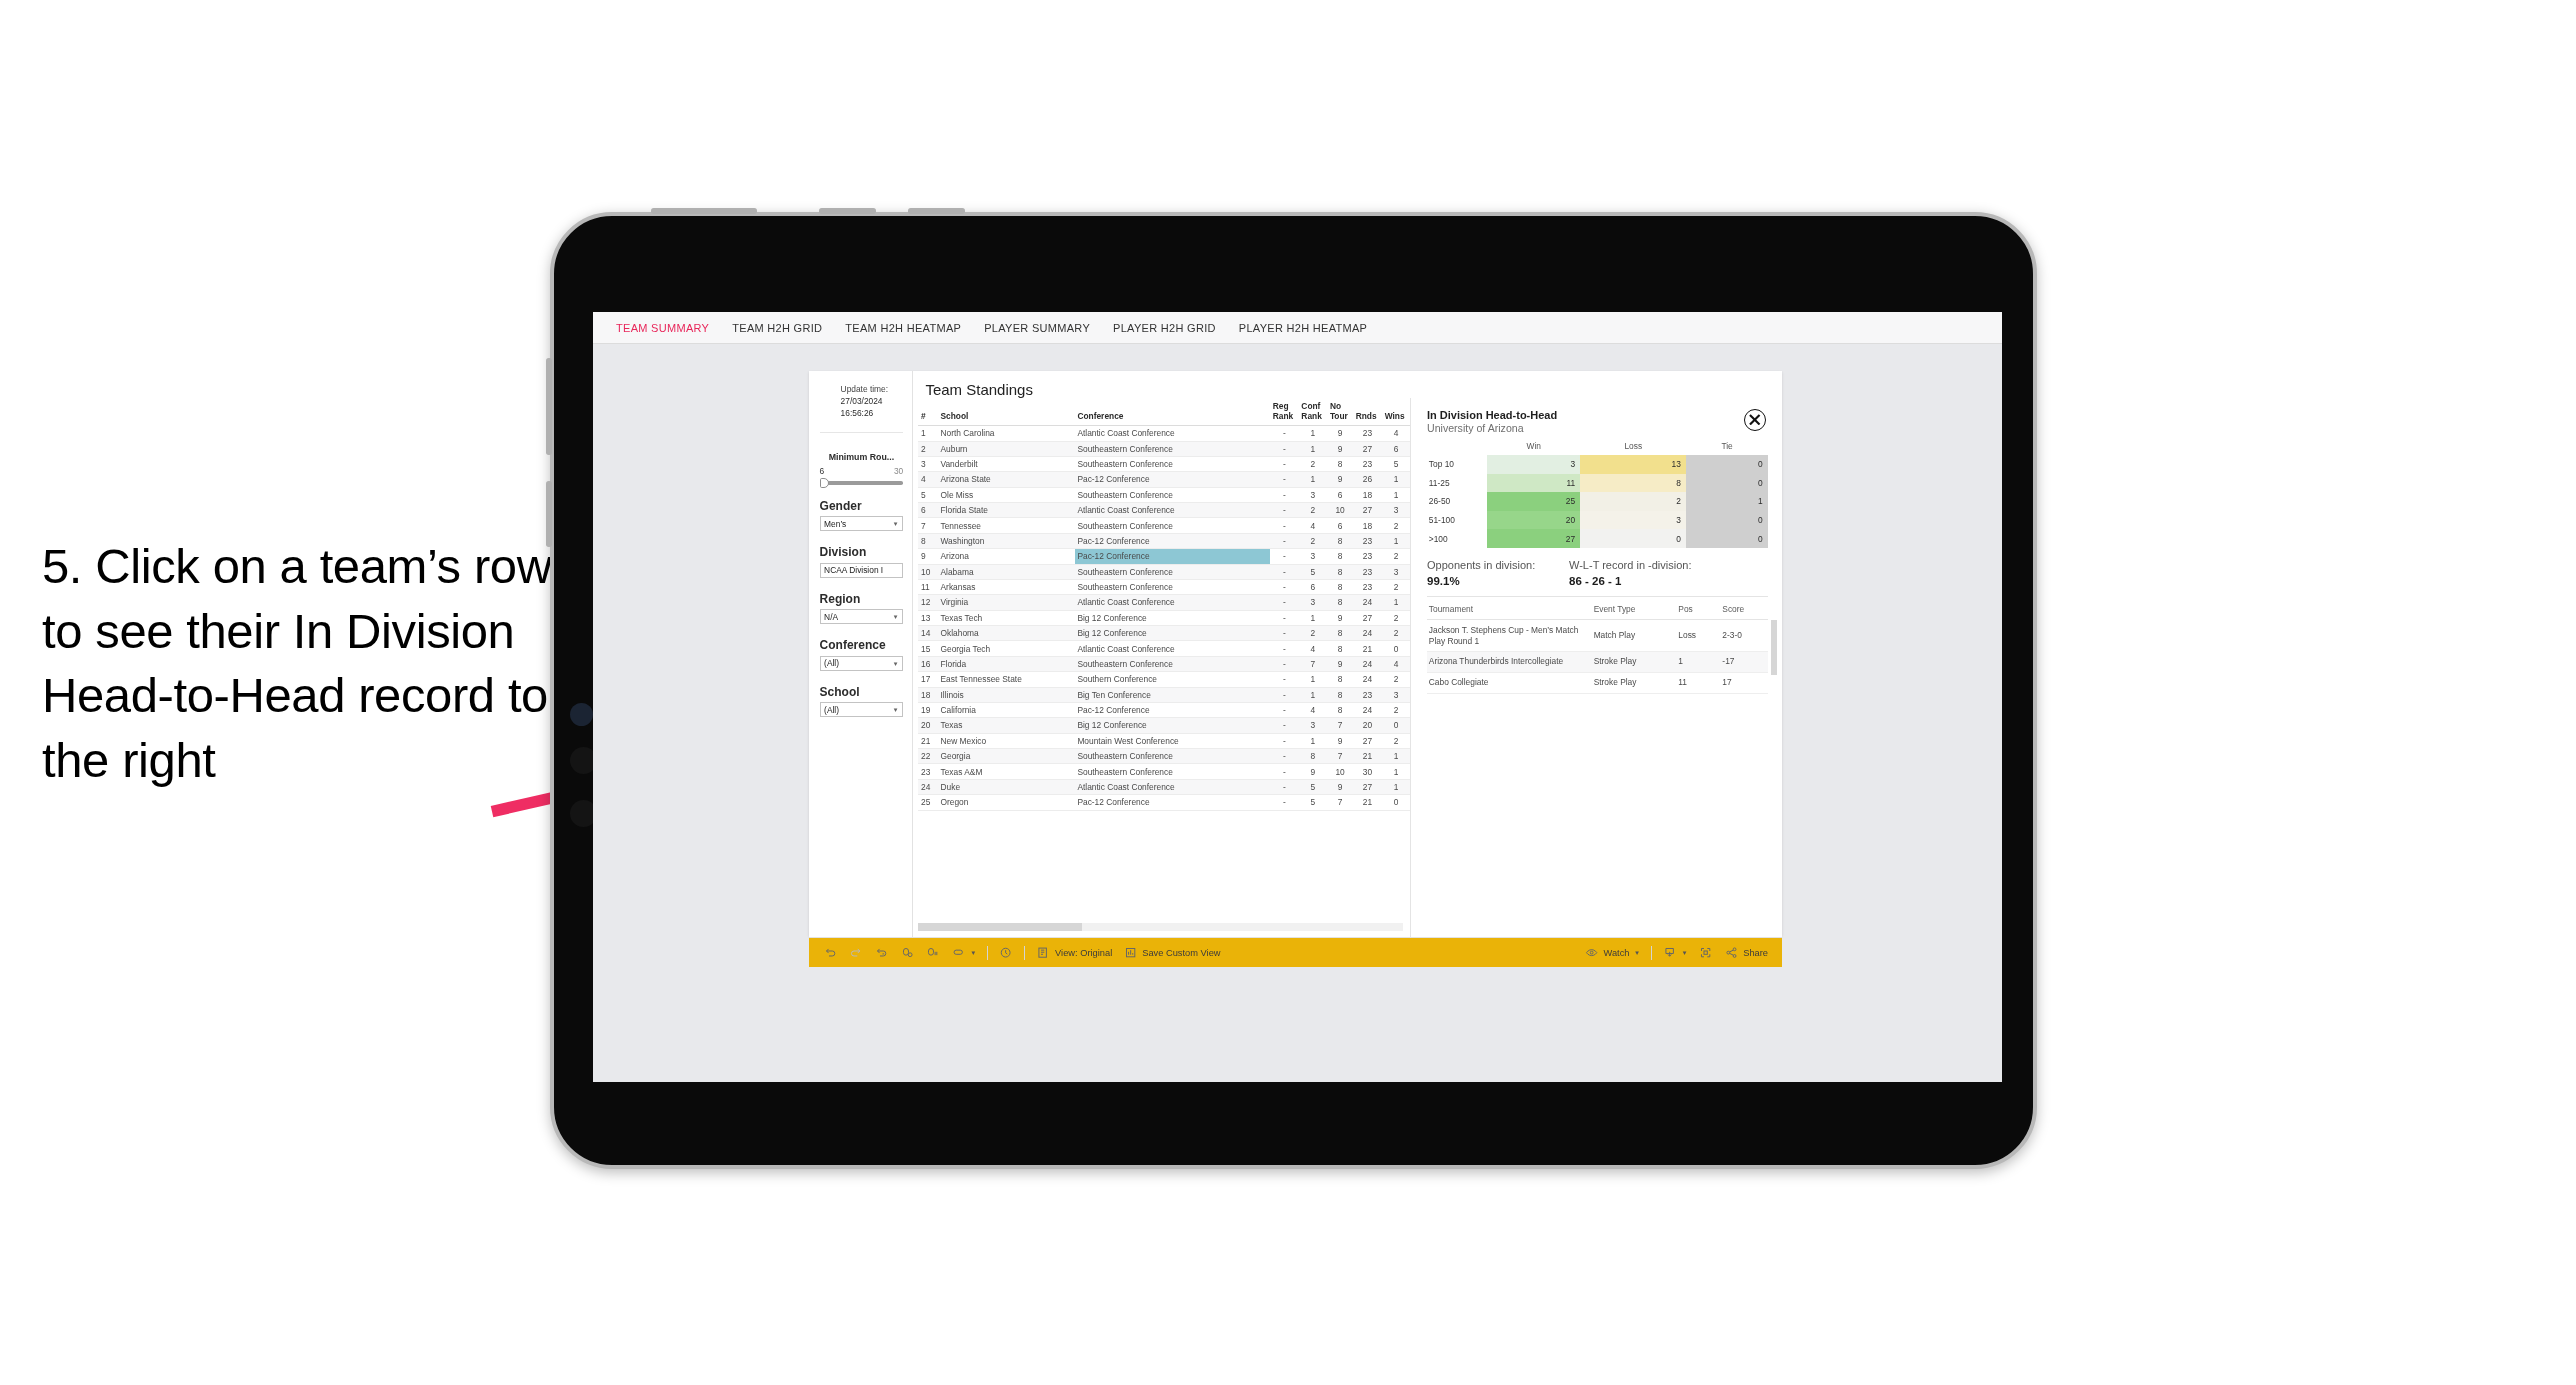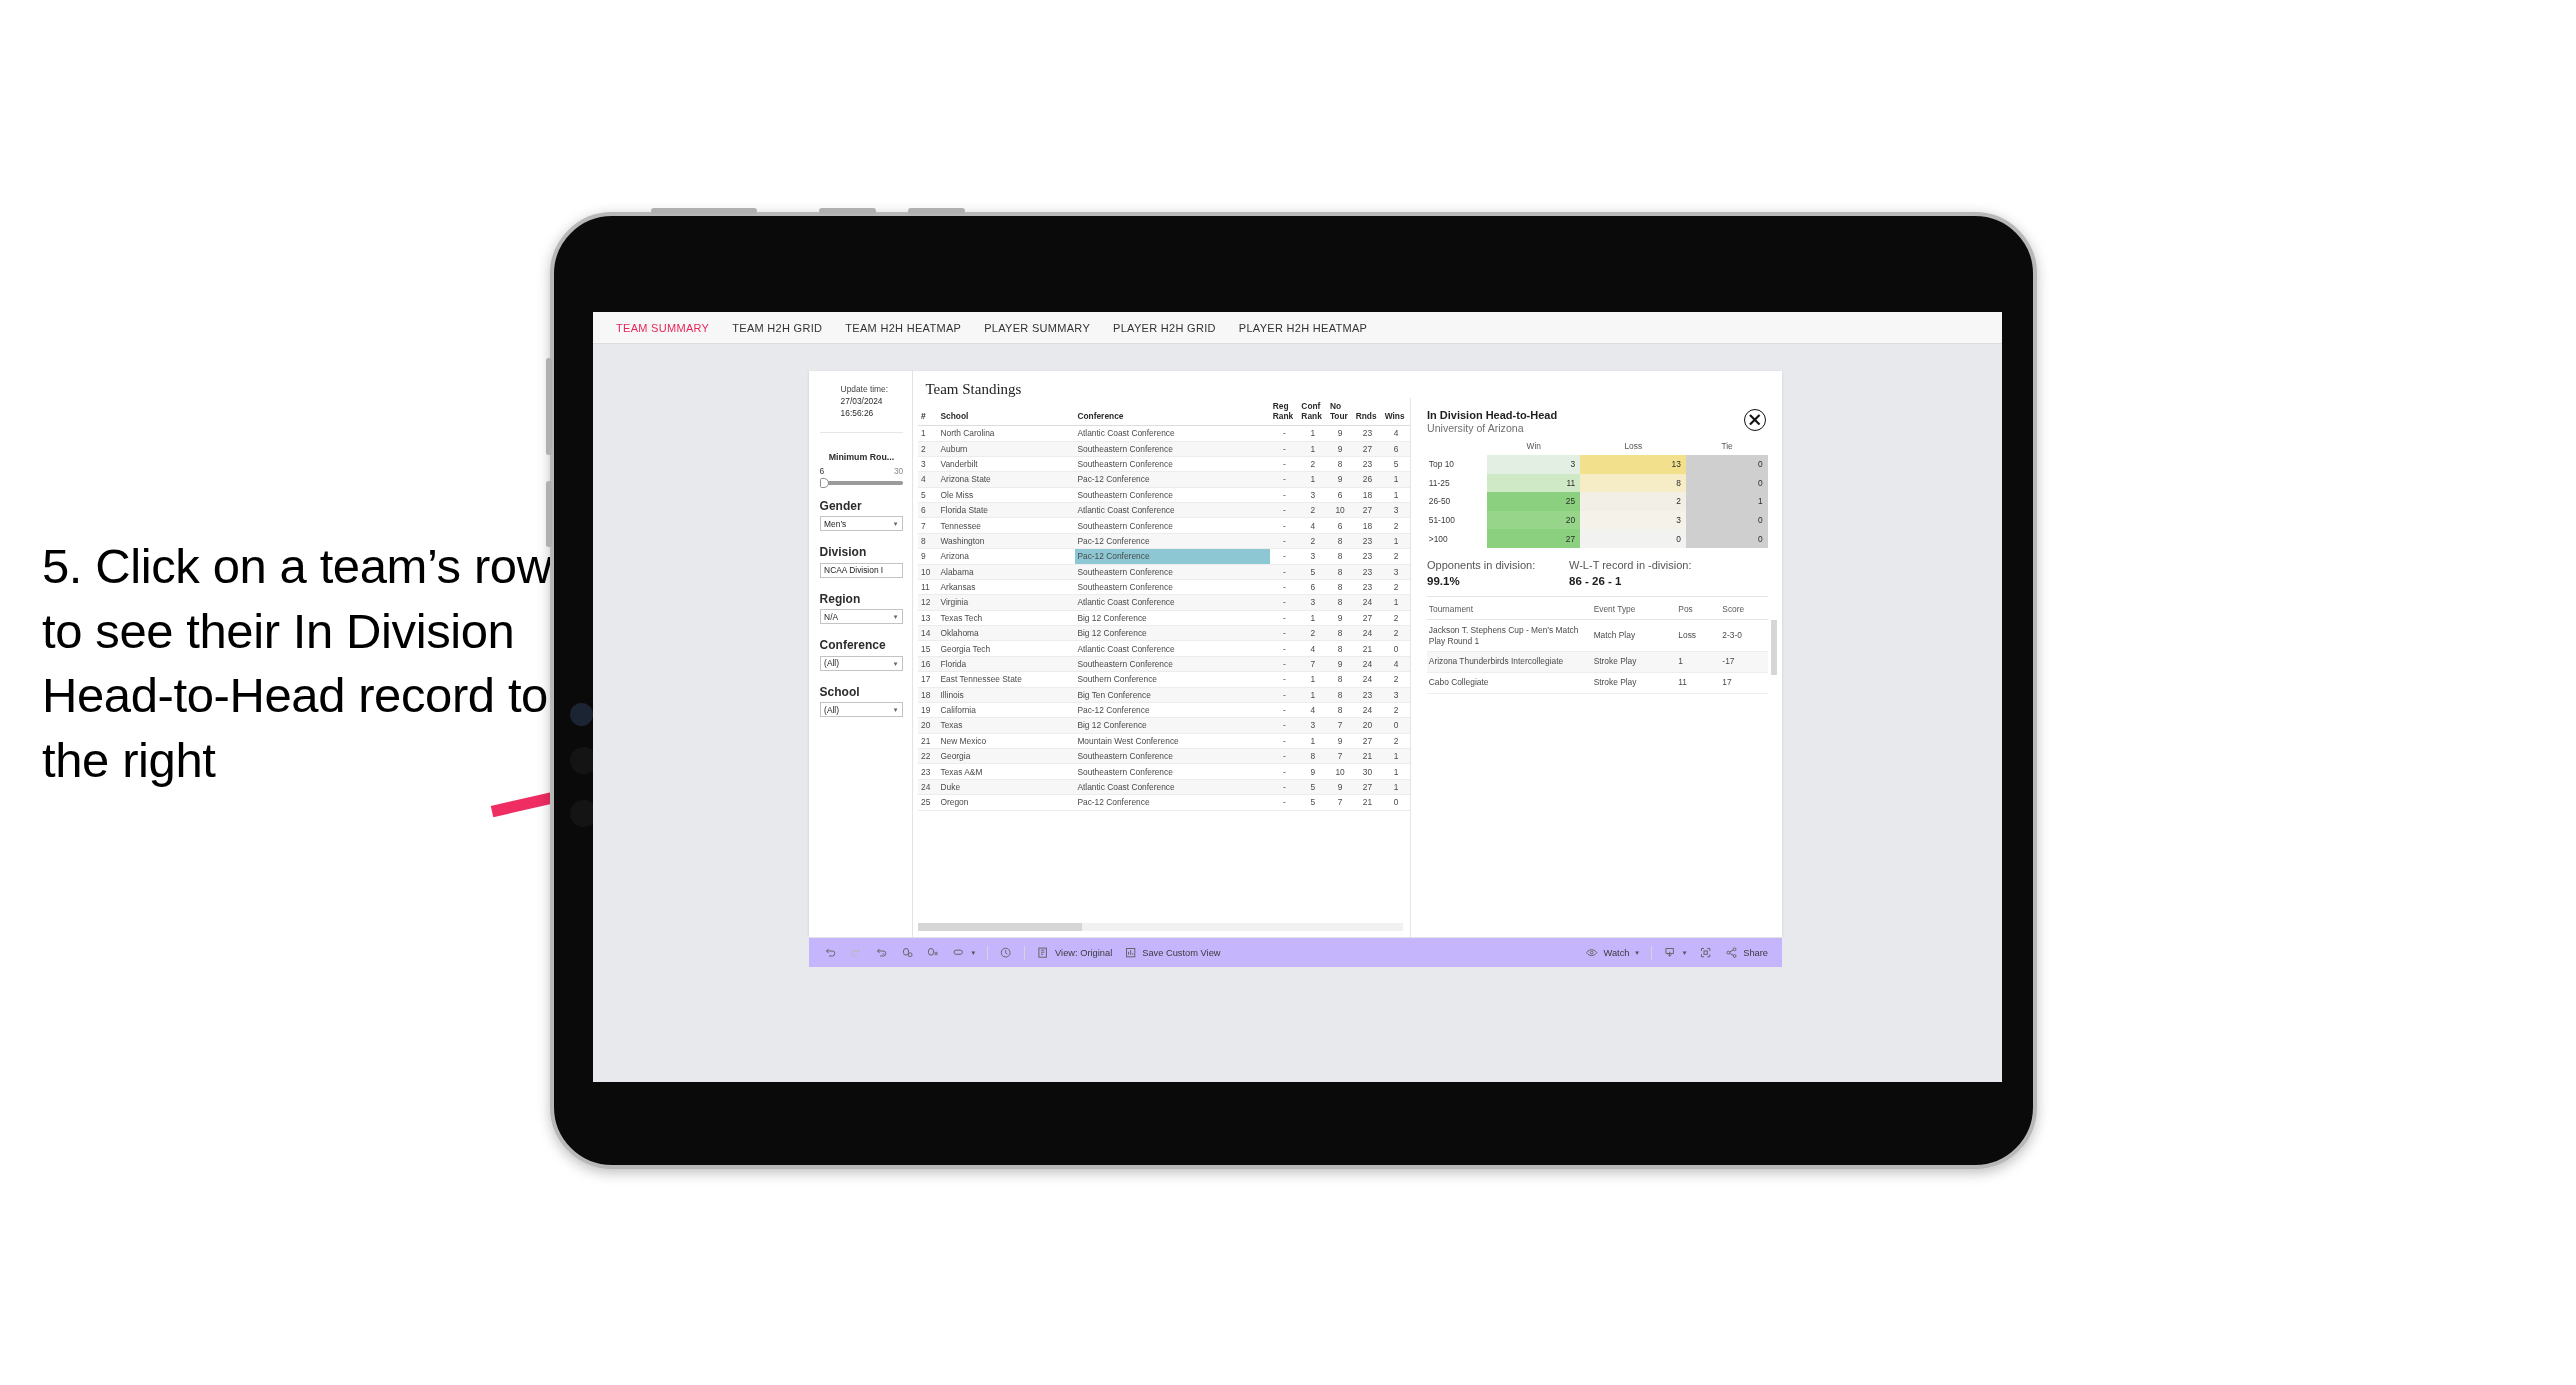--- a/index.html
+++ b/index.html
@@ -147,21 +147,21 @@
   }
   #slider-knob {
     position: absolute; left: 0; top: -3.5px; width: 9.7px; height: 10.6px;
     background: #ffffff; border: 1.3px solid #8e8e8e; border-radius: 1.8px 5.3px 5.3px 1.8px;
   }
 
   
   #main { flex: 1; display: flex; flex-direction: column; position: relative; }
 
   #standings-head { padding: 10.6px 0 0 12.4px; }
-  #standings-title { font-size: 15px; color: #222; font-weight: 400; font-family: Liberation Serif, serif; }
+  #standings-title { font-size: 15px; color: #222; font-weight: 400; }
   #standings-meta {
     display: flex; margin-top: 8.8px; font-size: 9.3px; color: #555;
     padding-bottom: 8px; border-bottom: 0.9px solid #e4e4e4; padding-right: 7px;
   }
   .meta-item { width: 181px; }
   .meta-item b { color: #1c1c1c; font-weight: 700; }
 
   #main-split { flex: 1; display: flex; min-height: 0; }
 
   
@@ -240,21 +240,21 @@
   .t-pos  { width: 39px; }
   .t-score{ width: 42px; }
   #vscroll {
     position: absolute; right: -8.8px; top: 23px; width: 6.2px; height: 55px; background: #d6d6d6;
   }
 
   
   #toolbar {
     position: absolute; left: 216px; top: 593px;
     width: 973px; height: 30px;
-    background: #c4b5fd; border-top: 0.9px solid #e2e2e2;
+    background: #eab308; border-top: 0.9px solid #e2e2e2;
     display: flex; align-items: center; gap: 10.6px;
     padding: 12px 14px; font-size: 9.3px; color: #3b3b3b;
   }
   .tb-icon { width: 15px; height: 15px; display: flex; align-items: center; justify-content: center; }
   .tb-icon svg { width: 13.3px; height: 13.3px; }
   .tb-item { display: flex; align-items: center; gap: 4.4px; }
   .tb-sep { width: 0.9px; height: 14px; background: #d4d4d4; }
   .tb-caret { font-size: 6.2px; color: #555; }
   #tb-spacer { flex: 1; }
 </style>

